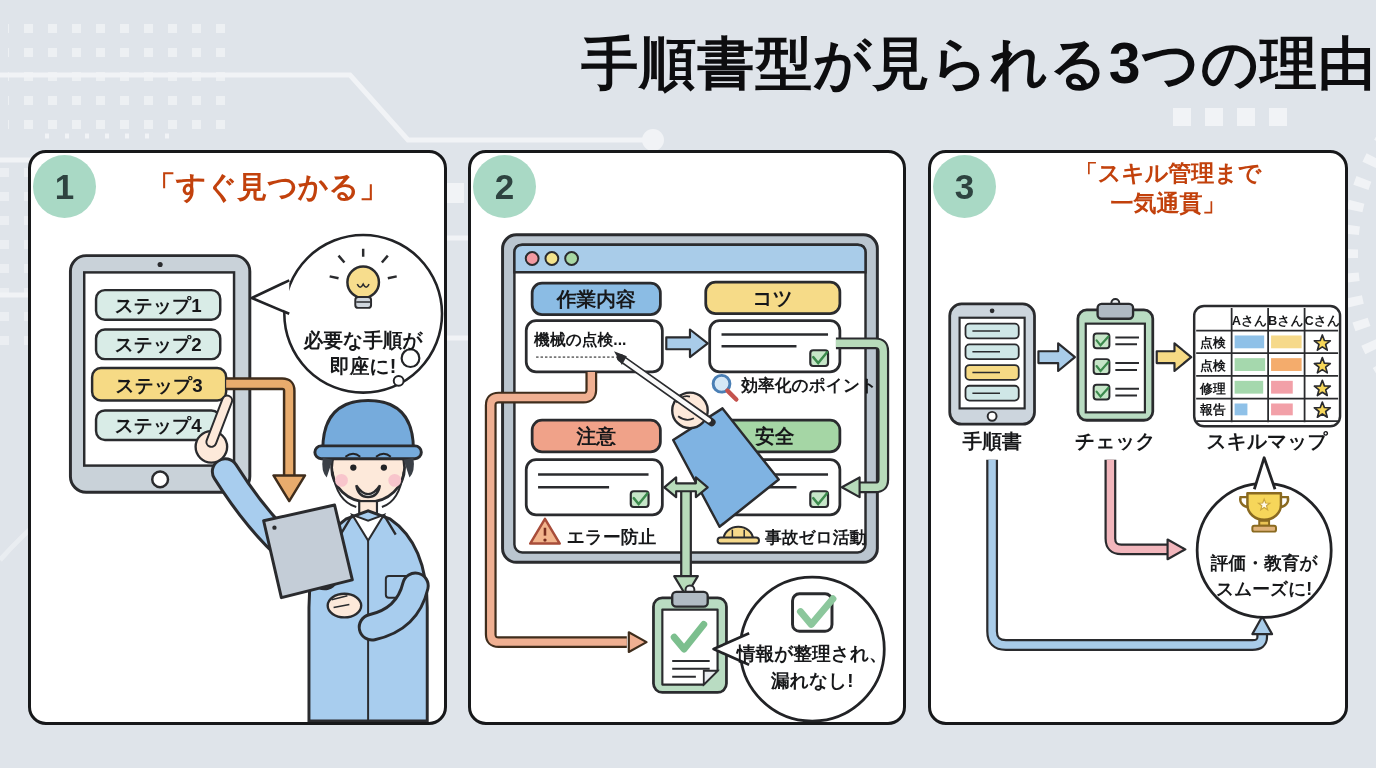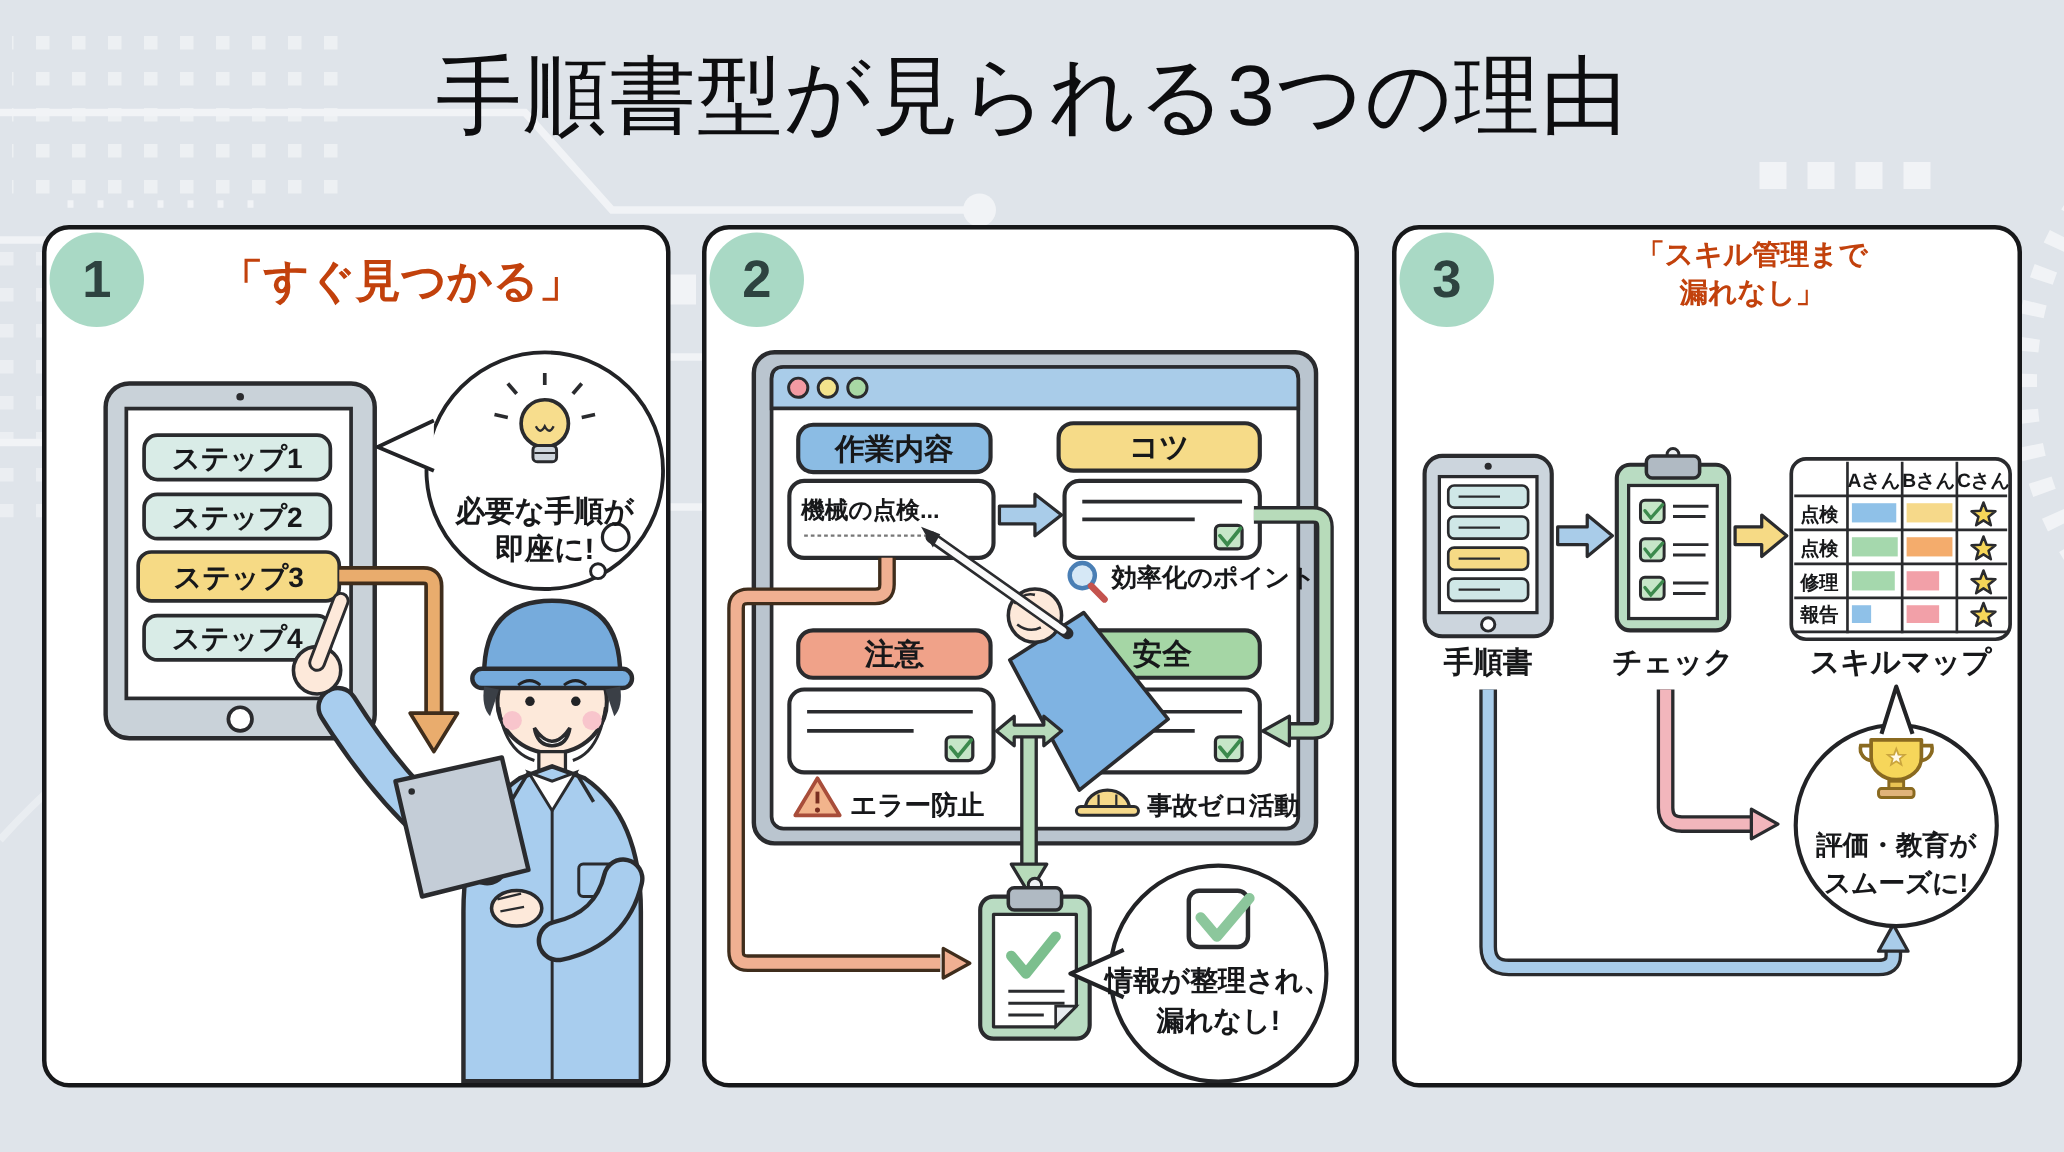--- a/index.html
+++ b/index.html
@@ -4,42 +4,42 @@
 <style>
   html,body{margin:0;padding:0;}
   body{
     width:1376px;height:768px;overflow:hidden;position:relative;
     background:#dfe4ea;
     font-family:"Liberation Sans","DejaVu Sans",sans-serif;
   }
   .bg-deco{position:absolute;inset:0;width:1376px;height:768px;}
   .main-title{
     position:absolute;top:26px;left:0;width:100%;
-    text-align:center;font-size:57px;font-weight:400;color:#0d0d0f;
+    text-align:right;font-size:57px;font-weight:700;color:#0d0d0f;
     letter-spacing:1px;margin:0;
   }
   .panel{
     position:absolute;top:150px;height:575px;background:#ffffff;
     border:3px solid #17181a;border-radius:18px;overflow:hidden;
     box-sizing:border-box;
   }
   .panel-1{left:28px;width:419px;}
   .panel-2{left:468px;width:438px;}
   .panel-3{left:928px;width:420px;}
   .badge{
     position:absolute;left:2px;top:2px;width:63px;height:63px;
     background:#a9d9c5;border-radius:50%;
     display:flex;align-items:center;justify-content:center;
     font-size:35px;font-weight:800;color:#2e4340;z-index:3;
   }
   .panel-title{
     position:absolute;left:70px;right:10px;top:14px;z-index:2;
     text-align:center;font-size:30px;font-weight:800;color:#c2410c;margin:0;
   }
-  .panel-title.two-line{top:6px;line-height:1.3;font-size:19px;}
+  .panel-title.two-line{top:6px;line-height:1.3;font-size:23px;}
   .art{position:absolute;left:0;top:0;width:100%;height:100%;z-index:1;}
   .t{fill:#17181a;font-family:"Liberation Sans","DejaVu Sans",sans-serif;font-weight:700;}
 </style>
 </head>
 <body>
 
 <svg class="bg-deco" viewBox="0 0 1376 768">
   <defs>
     <pattern id="sq" width="24" height="24" patternUnits="userSpaceOnUse">
       <rect x="0" y="0" width="9" height="9" fill="#ffffff"></rect>
@@ -288,21 +288,21 @@
     </g>
   </svg>
 </section>
 
 <section class="panel panel-3">
   <div class="badge">
     <span>3</span>
   </div>
   <h2 class="panel-title two-line">
     <div>「スキル管理まで</div>
-    <div>漏れなし」</div>
+    <div>一気通貫」</div>
   </h2>
   <svg class="art" viewBox="0 0 420 575">
 
     <g>
       <rect x="19" y="152" width="86" height="122" rx="12" fill="#ccd5dd" stroke="#2a2b2e" stroke-width="2.8"></rect>
       <rect x="29" y="166" width="66" height="92" fill="#ffffff" stroke="#2a2b2e" stroke-width="2.2"></rect>
       <circle cx="62" cy="159" r="2.4" fill="#2a2b2e"></circle>
       <circle cx="62" cy="266" r="4.5" fill="#ffffff" stroke="#2a2b2e" stroke-width="2"></circle>
       <rect x="35" y="172" width="54" height="15" rx="4" fill="#cfe7e7" stroke="#2a2b2e" stroke-width="1.8"></rect>
       <line x1="42" y1="179.5" x2="70" y2="179.5" stroke="#2a2b2e" stroke-width="1.5"></line>

